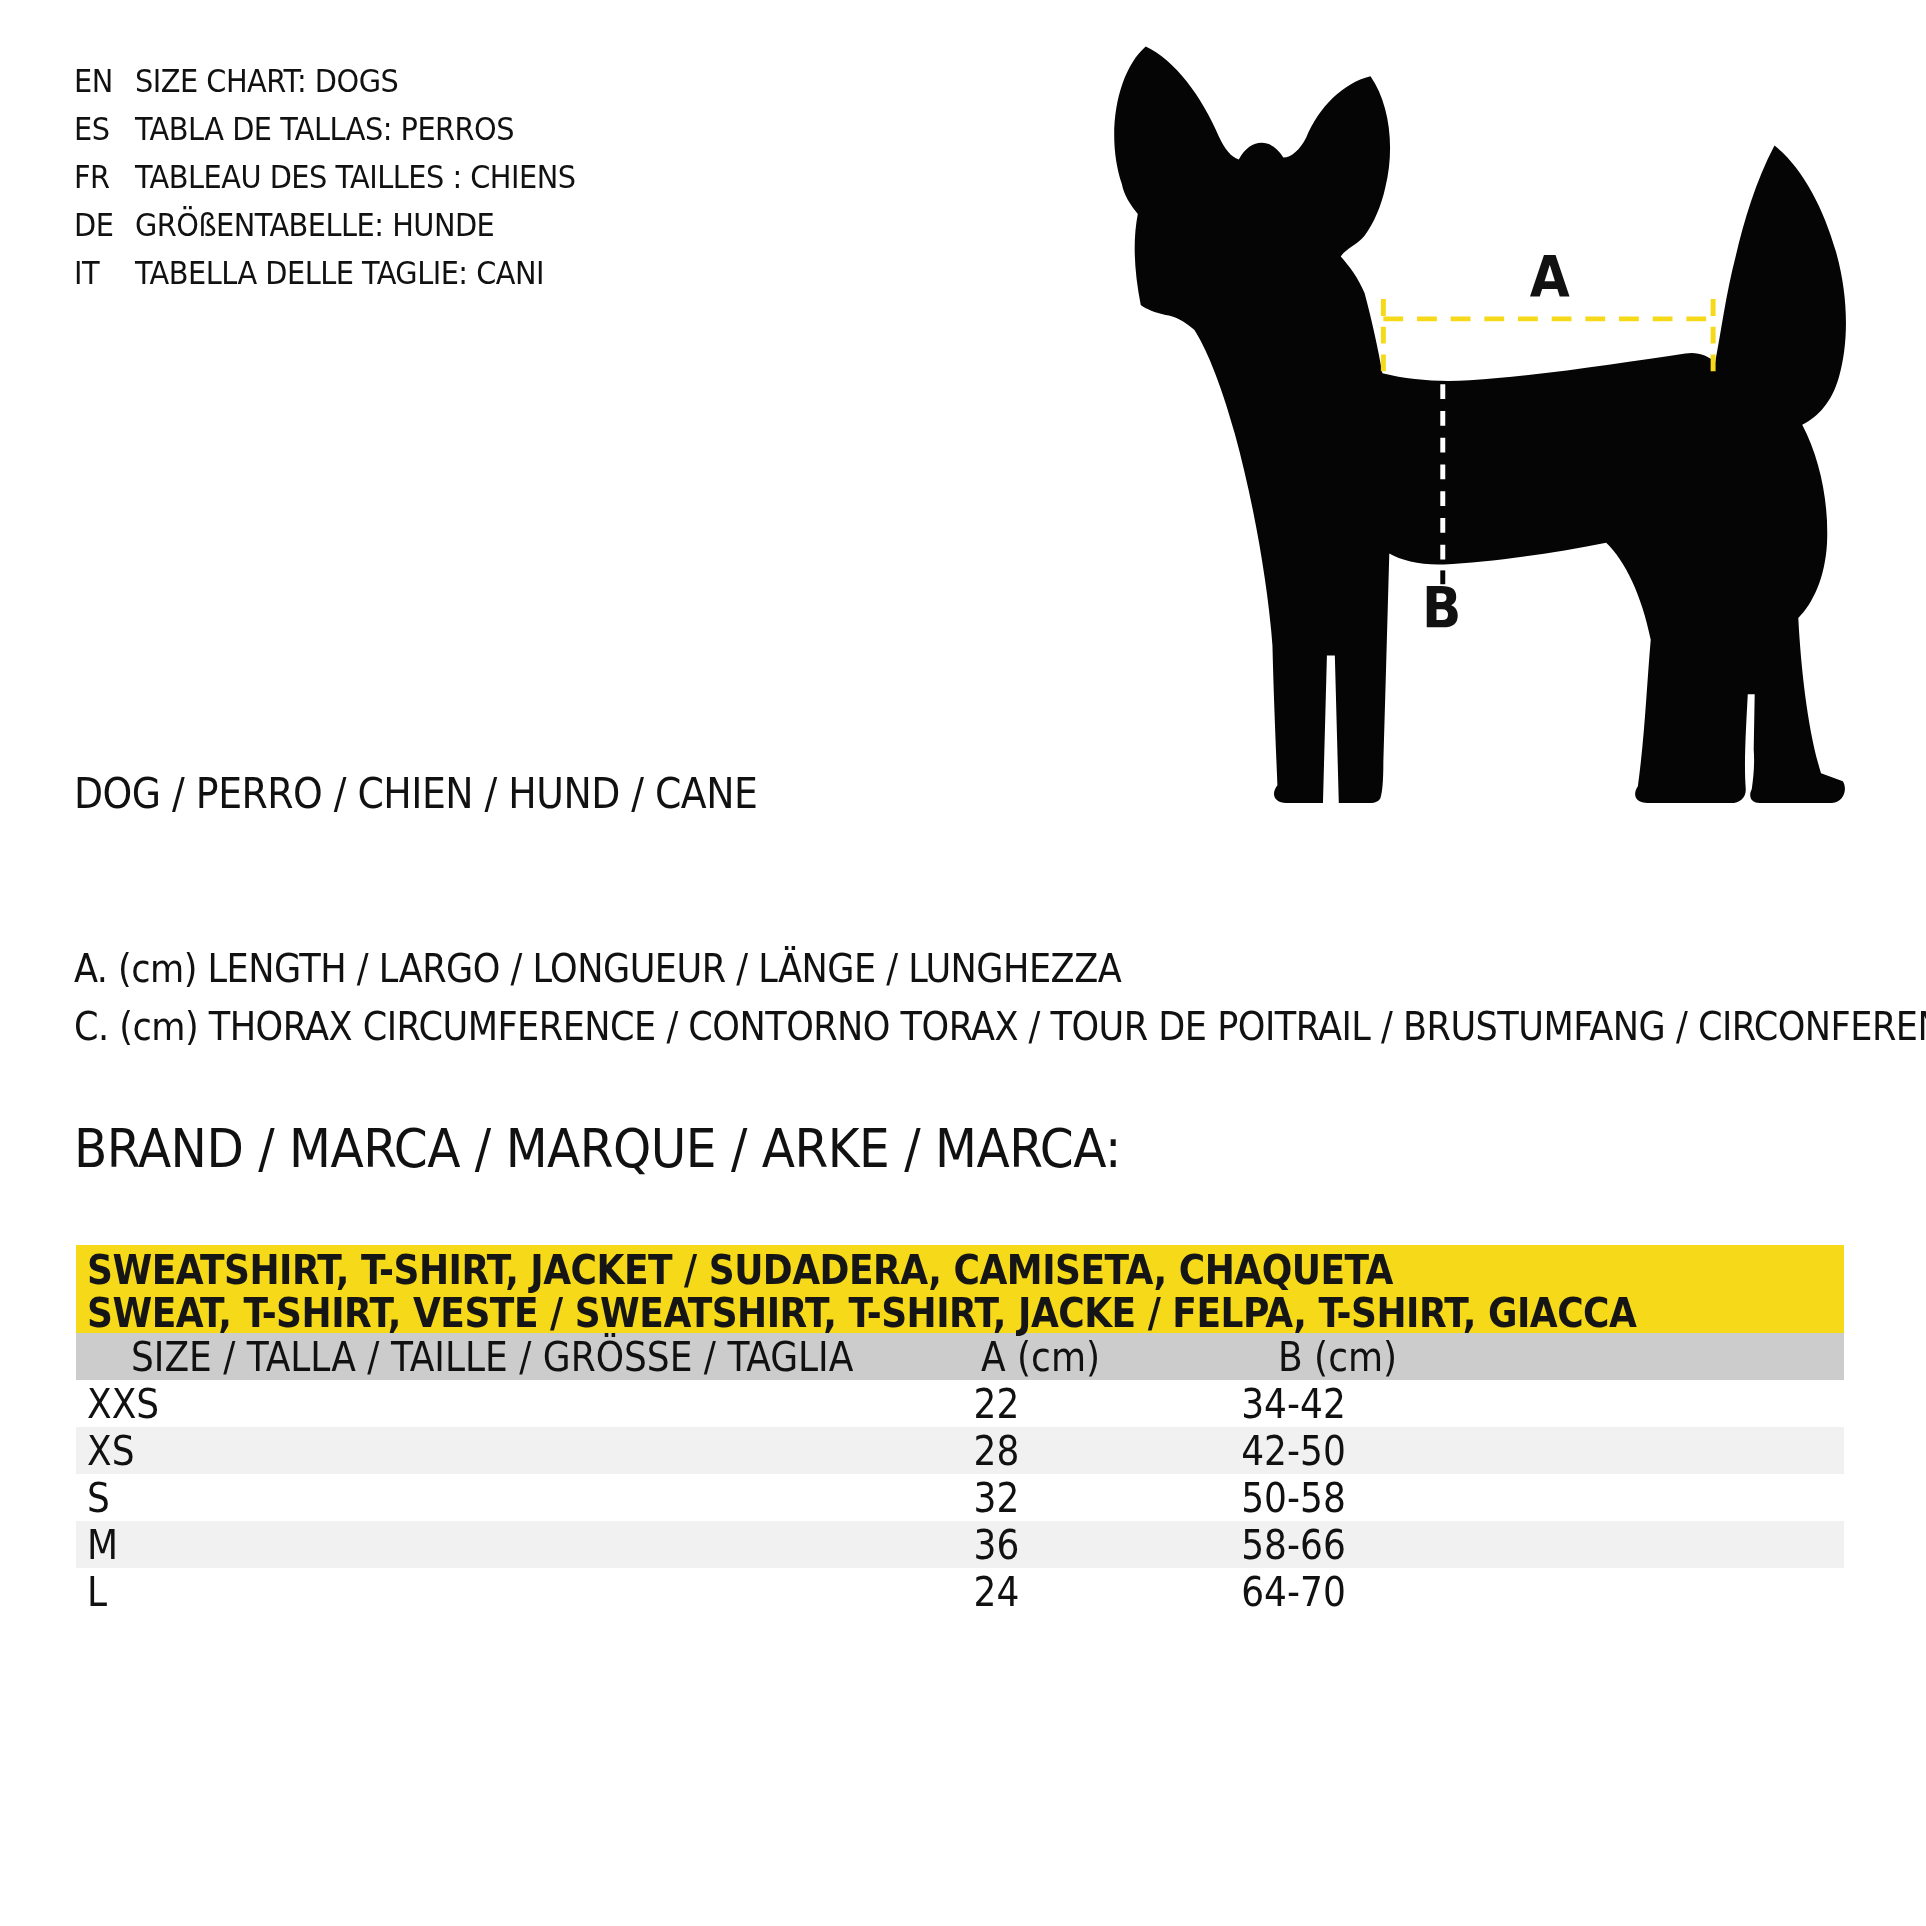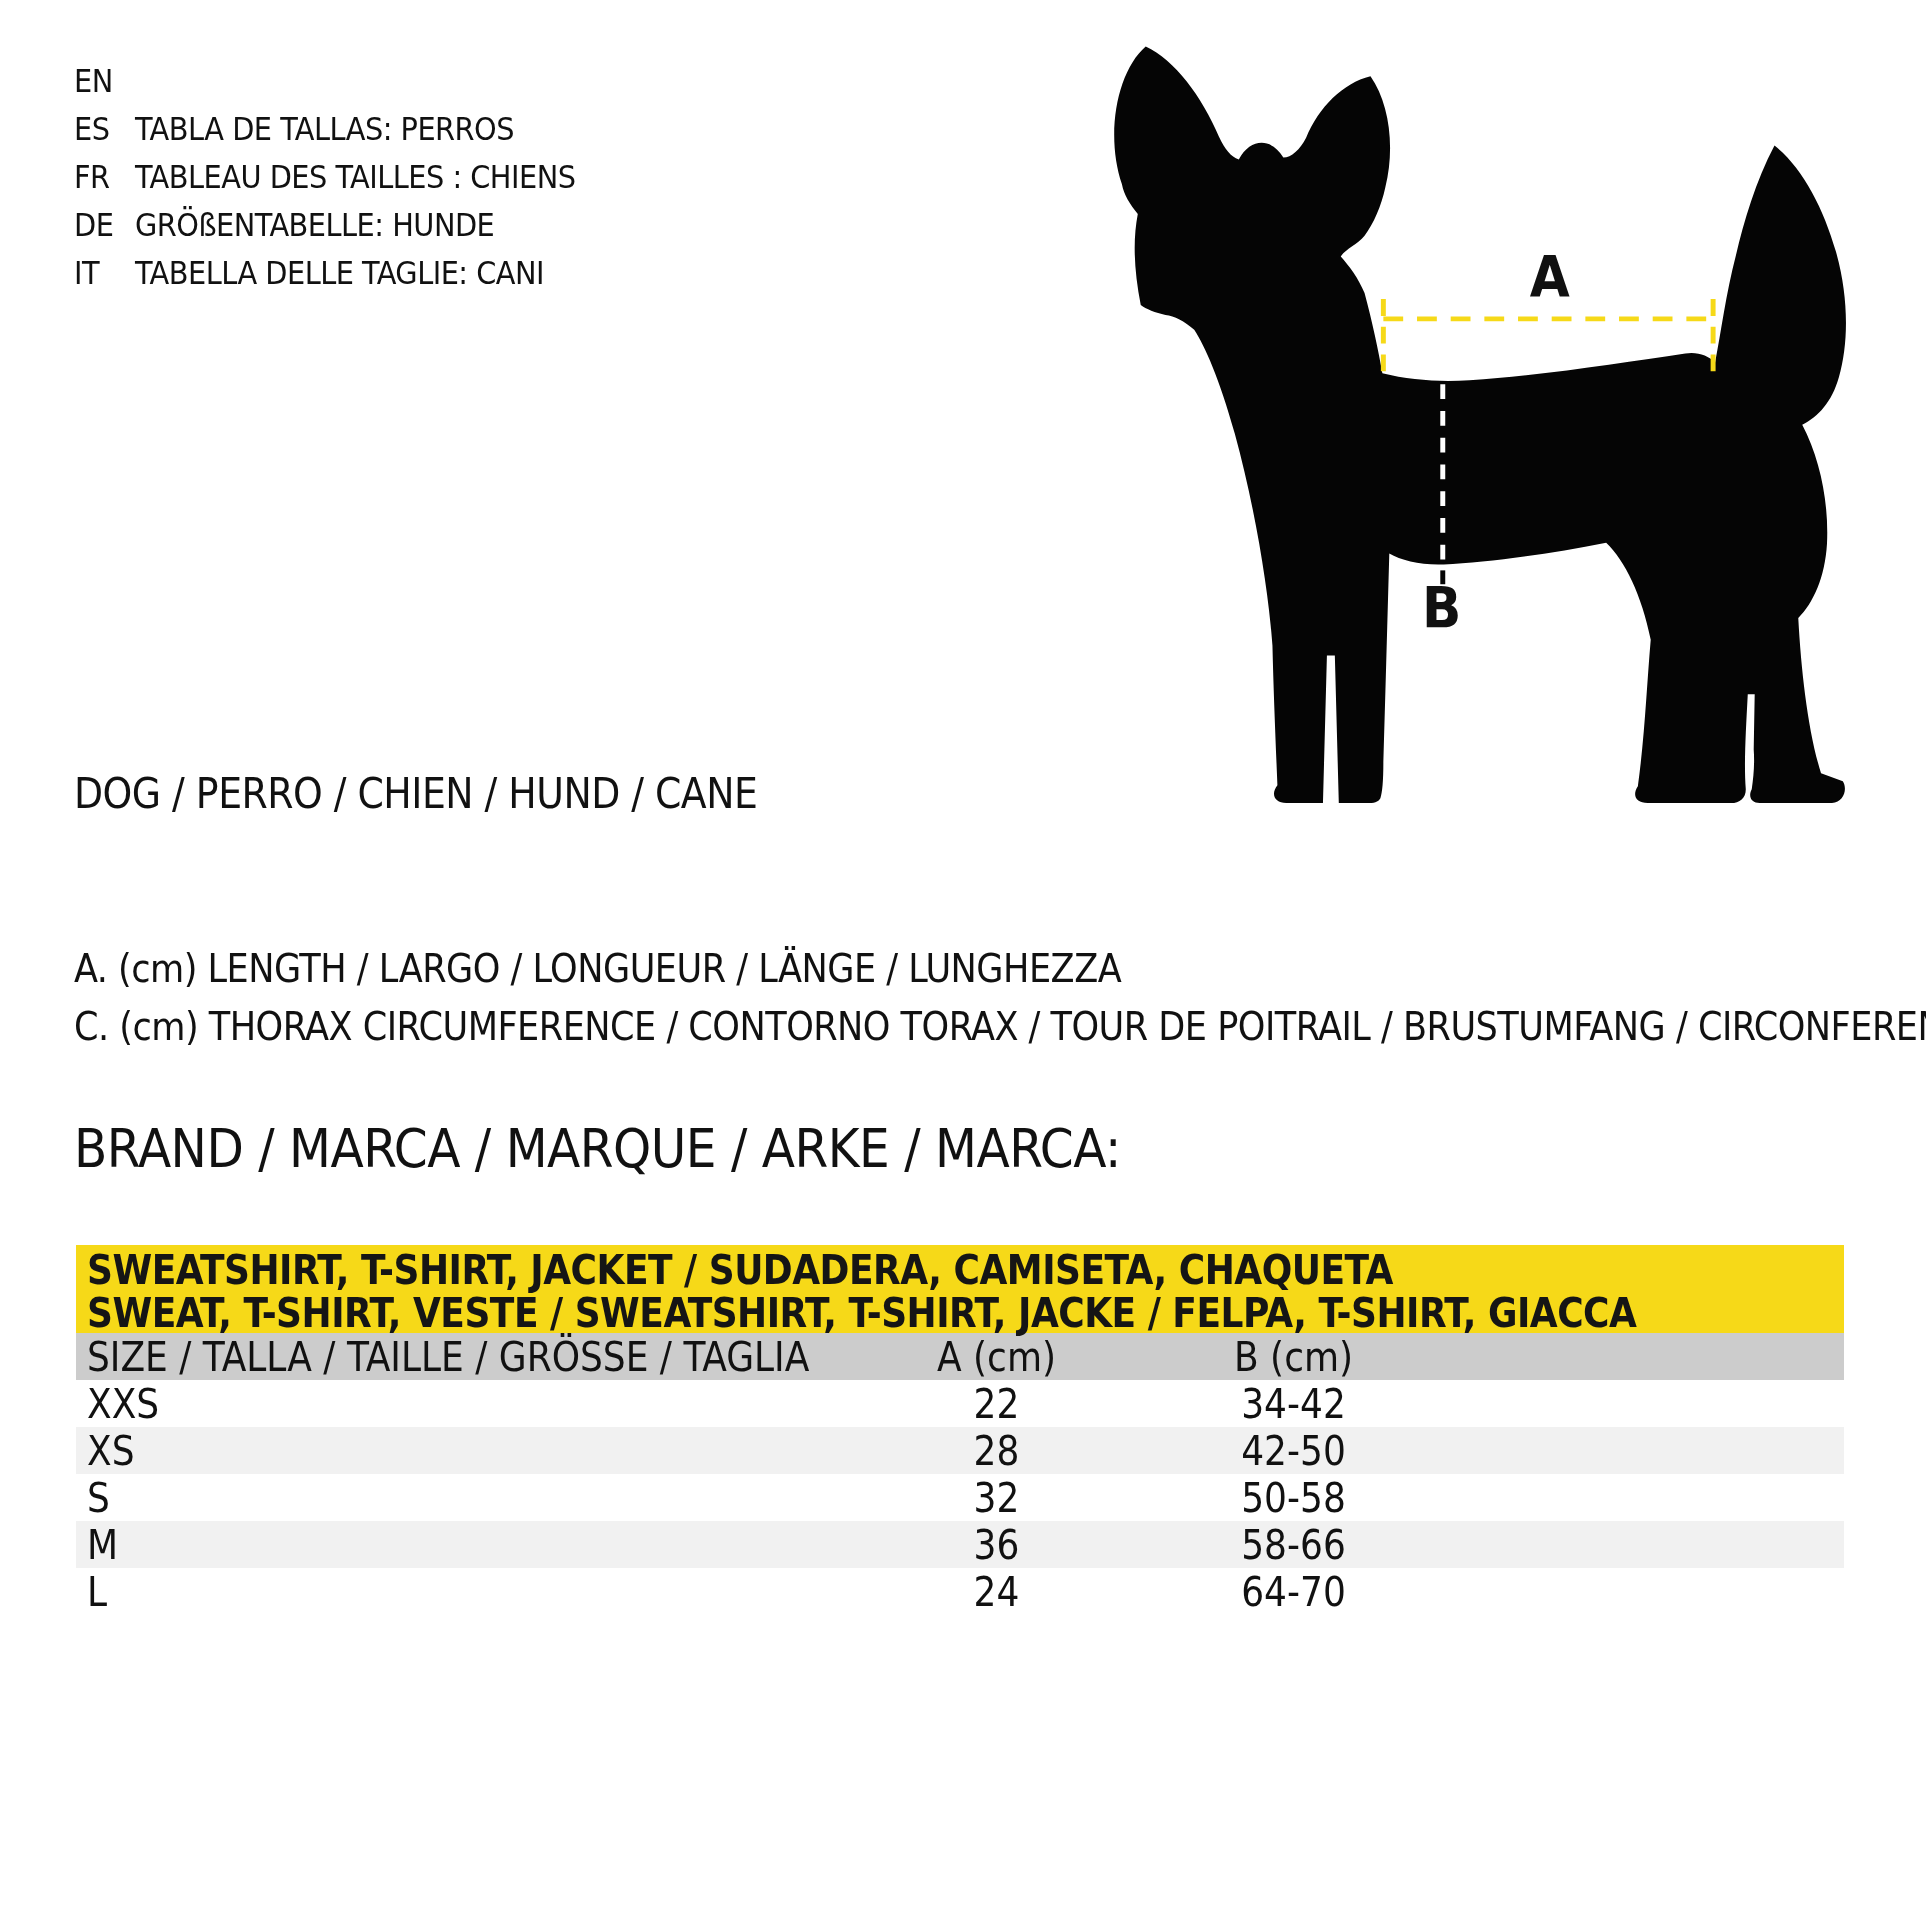--- a/index.html
+++ b/index.html
@@ -41,34 +41,35 @@
   .legend{position:absolute;left:74px;top:939px;}
   .legend-line{height:58px;display:flex;align-items:center;font-size:39px;font-weight:500;letter-spacing:-0.5px;white-space:nowrap;}
 
   .brand-line{position:absolute;left:74px;top:1117px;font-size:54px;font-weight:500;letter-spacing:-0.5px;white-space:nowrap;}
 
   
   .size-table{position:absolute;left:76px;top:1245px;width:1768px;}
   .band{background:var(--yellow);height:88px;padding:4px 0 0 11px;}
   .band-line{font-size:40px;font-weight:700;letter-spacing:-0.5px;line-height:43px;white-space:nowrap;color:#151515;}
   .t-grid{display:grid;grid-template-columns:772px 297px 297px 1fr;align-items:center;}
-  .thead{background:var(--gray-head);height:47px;font-size:40px;}
+  .thead{background:var(--gray-head);height:47px;font-size:40px;padding-left:44px;}
   .trow{height:47px;font-size:40px;}
   .trow.alt{background:var(--gray-row);}
   .cell-size{padding-left:11px;white-space:nowrap;}
   .cell-num{text-align:center;white-space:nowrap;}
 </style>
 </head>
 <body>
 
 <div class="canvas">
 
   <div class="lang-list">
     <div class="lang-row">
       <span class="lang-code">EN</span>
+      <span class="lang-label">SIZE CHART: DOGS</span>
     </div>
     <div class="lang-row">
       <span class="lang-code">ES</span>
       <span class="lang-label">TABLA DE TALLAS: PERROS</span>
     </div>
     <div class="lang-row">
       <span class="lang-code">FR</span>
       <span class="lang-label">TABLEAU DES TAILLES : CHIENS</span>
     </div>
     <div class="lang-row">

